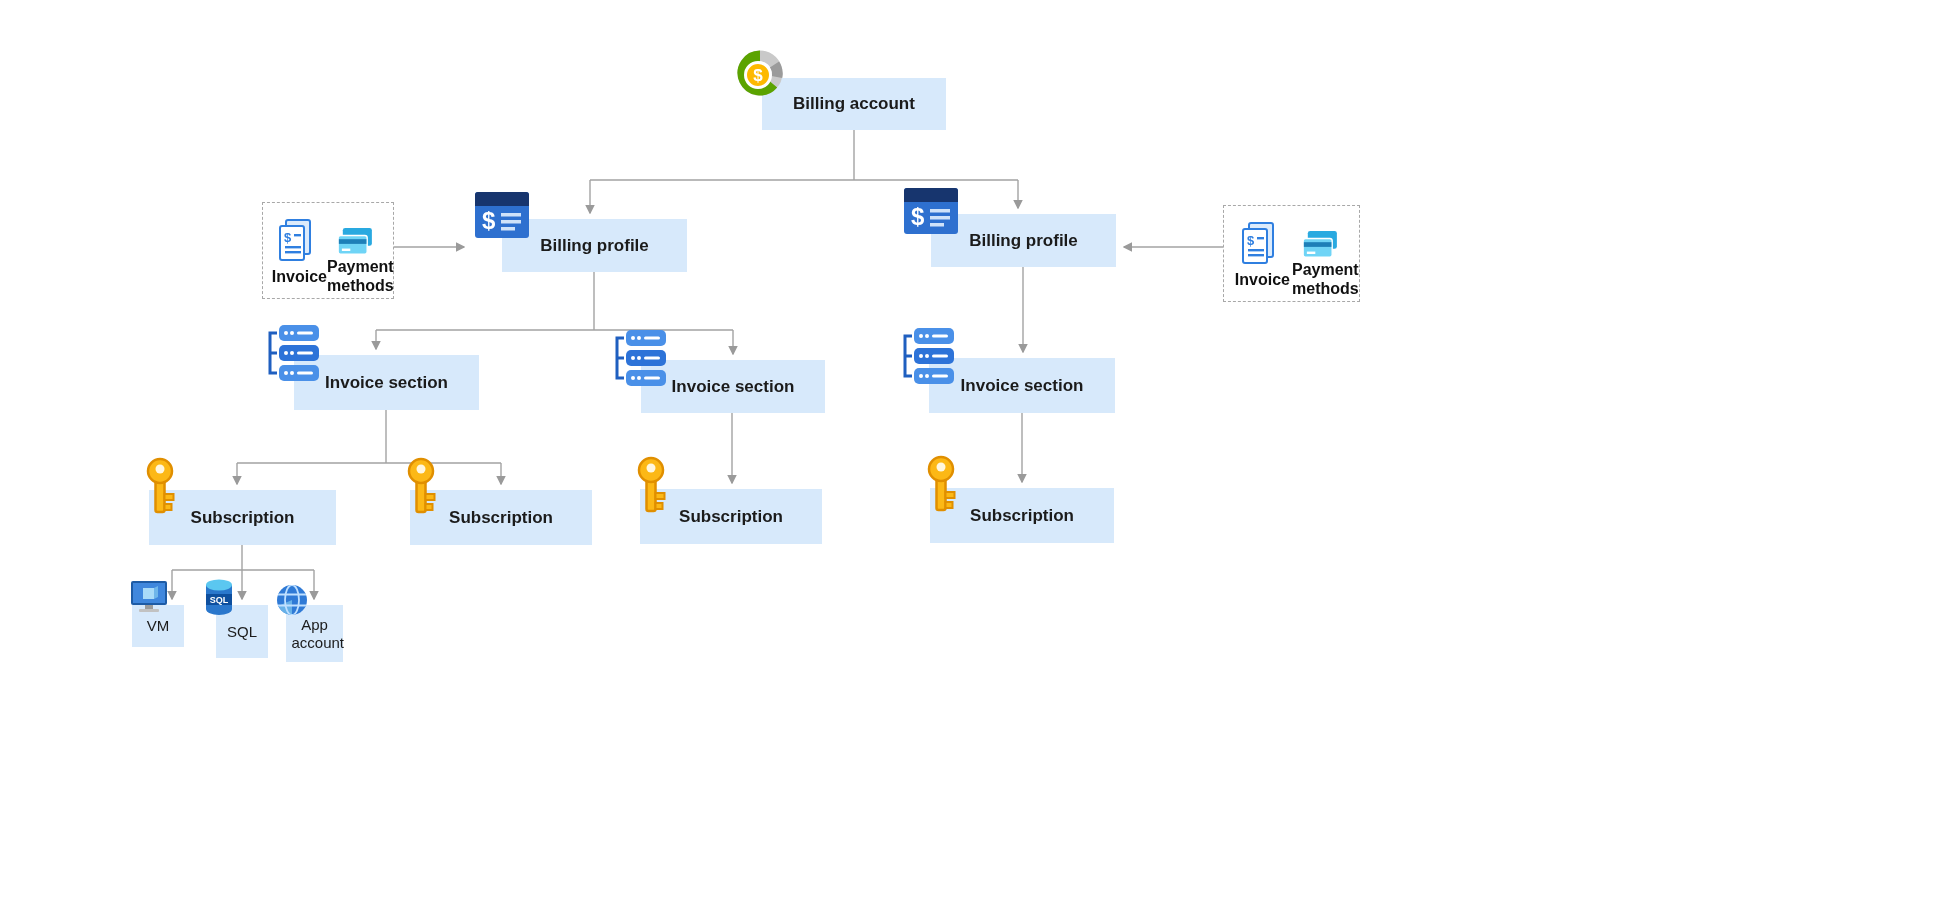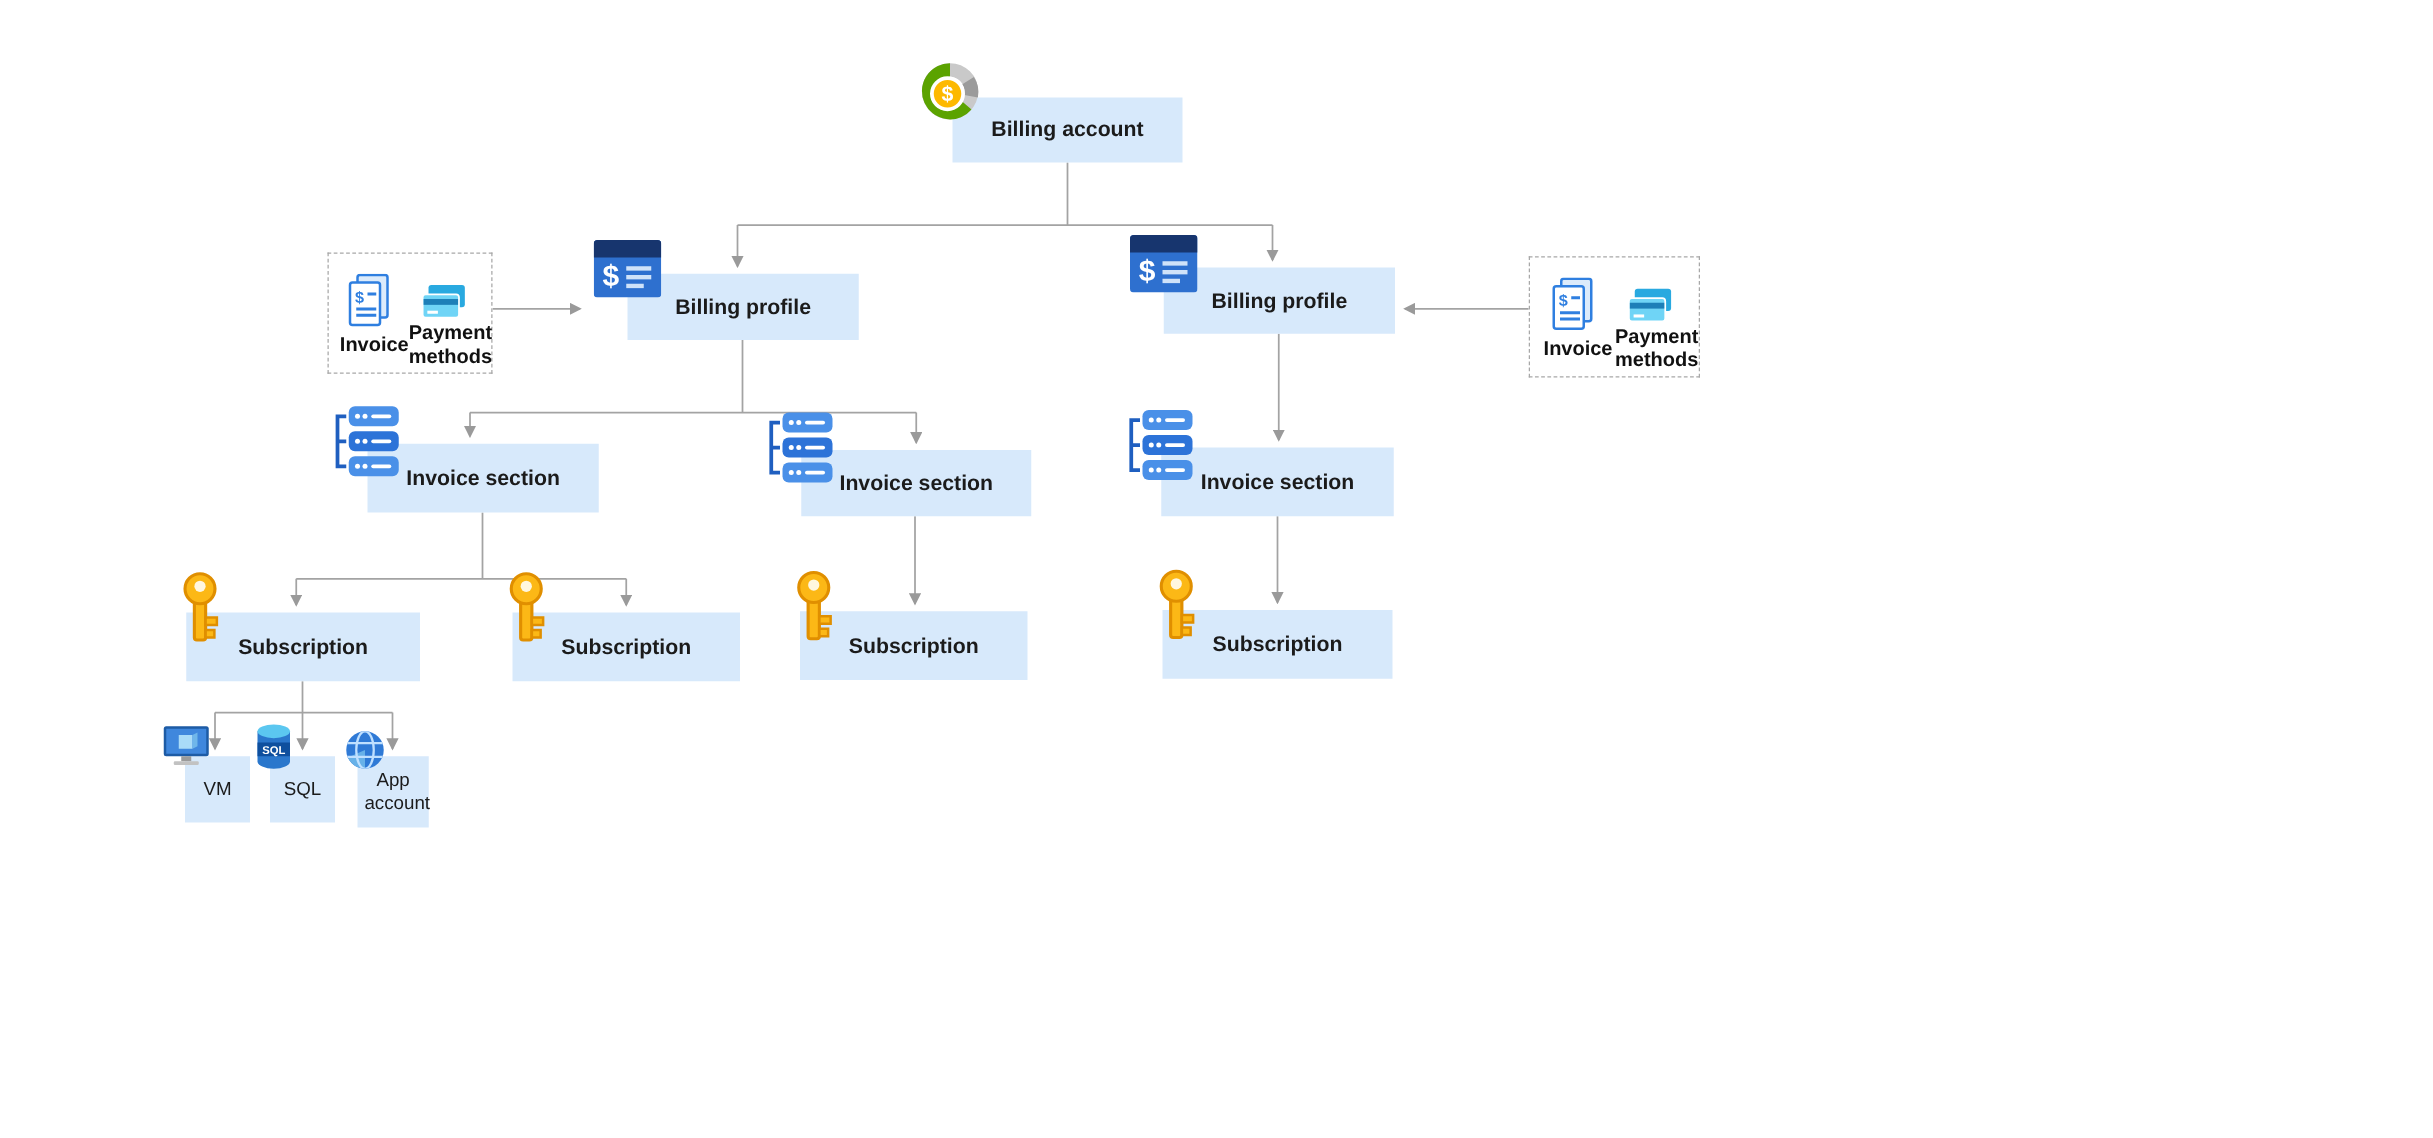--- a/index.html
+++ b/index.html
@@ -241,21 +241,21 @@
   <span class="icon" style="left:921px;top:454px;width:44px;height:62px">
     <svg viewBox="0 0 44 62">
       <rect x="15.5" y="24" width="9" height="32" rx="2" fill="#fcb816" stroke="#e08f00" stroke-width="2.5"></rect>
       <rect x="24.5" y="38" width="9" height="6" fill="#fcb816" stroke="#e08f00" stroke-width="2"></rect>
       <rect x="24.5" y="48" width="7" height="6" fill="#fcb816" stroke="#e08f00" stroke-width="2"></rect>
       <circle cx="20" cy="15" r="12" fill="#fcb816" stroke="#e08f00" stroke-width="2.5"></circle>
       <circle cx="20" cy="13" r="4.5" fill="#fff7e0"></circle>
     </svg>
   </span>
 
-  <div class="node small" style="left:148px;top:605px;width:52px;height:53px">
+  <div class="node small" style="left:132px;top:605px;width:52px;height:42px">
     <span>VM</span>
   </div>
   <span class="icon" style="left:130px;top:580px;width:38px;height:34px">
     <svg viewBox="0 0 38 34">
       <rect x="1" y="1" width="36" height="24" rx="2" fill="#1d5ba5"></rect>
       <rect x="3" y="3" width="32" height="20" fill="#3f87dd"></rect>
       <rect x="13" y="8" width="11" height="11" fill="#a9dbf8"></rect>
       <path d="M24 8 l4 -2 v11 l-4 2 z" fill="#6fb6ea"></path>
       <rect x="15" y="25" width="8" height="4" fill="#9b9b9b"></rect>
       <rect x="9" y="29" width="20" height="3" rx="1" fill="#c2c2c2"></rect>

